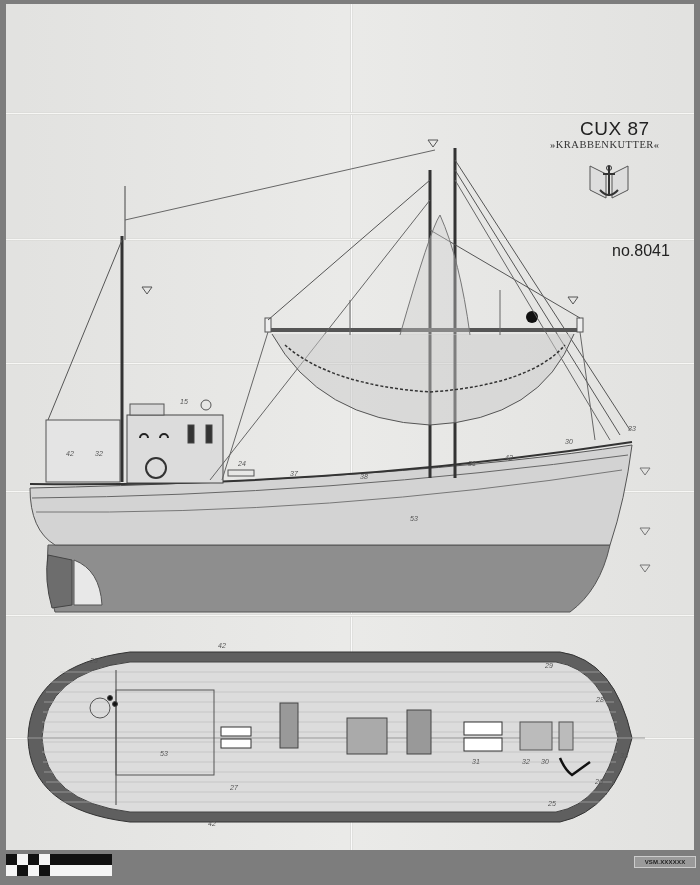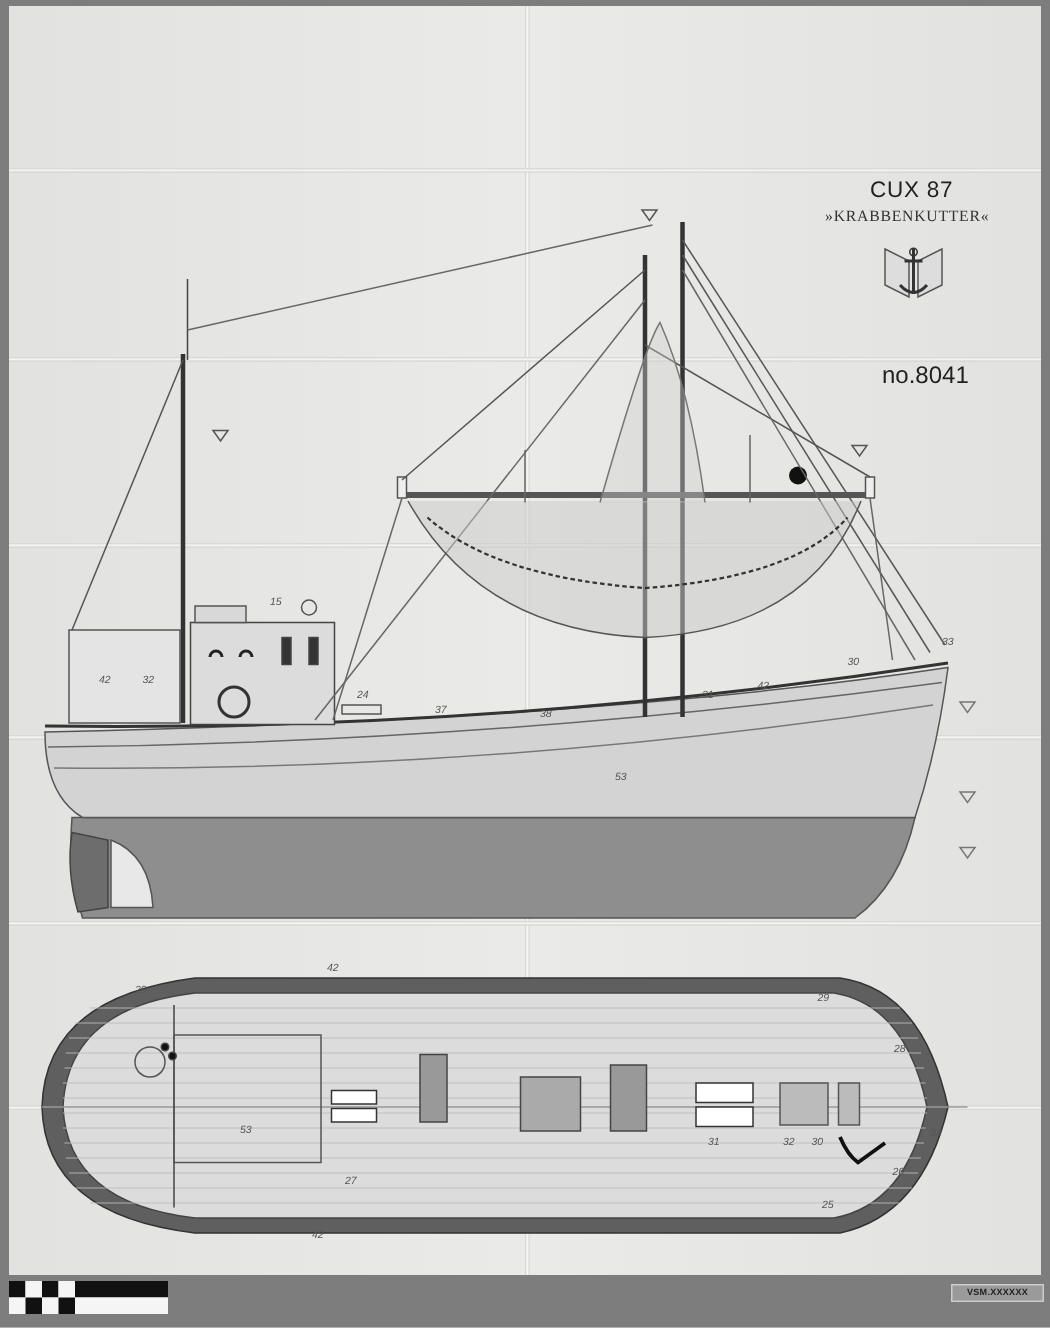--- a/index.html
+++ b/index.html
@@ -1,23 +1,23 @@
 <!DOCTYPE html>
 <html><head>
 <meta charset="utf-8">
 <style>
   html,body{margin:0;padding:0;}
   body{width:700px;height:885px;background:#7d7d7d;position:relative;overflow:hidden;font-family:"Liberation Sans",sans-serif;}
   .sheet{position:absolute;left:6px;top:4px;width:688px;height:846px;background:#e9e9e7;
     background-image:linear-gradient(90deg,rgba(0,0,0,0.03) 0,rgba(255,255,255,0.05) 50%,rgba(0,0,0,0.03) 100%);}
   .fold-v{position:absolute;top:0;width:3px;height:100%;background:linear-gradient(90deg,#cfcfcc,#fafafa,#d4d4d1);}
   .fold-h{position:absolute;left:0;width:100%;height:3px;background:linear-gradient(180deg,#d0d0cd,#f7f7f5,#cfcfcc);}
-  .title{position:absolute;left:580px;top:118px;font-size:15px;color:#222;letter-spacing:0.5px;}
+  .title{position:absolute;left:580px;top:118px;font-size:19px;color:#222;letter-spacing:0.5px;}
   .subtitle{position:absolute;left:550px;top:139px;font-family:"Liberation Serif",serif;font-weight:normal;font-size:10.5px;color:#333;letter-spacing:0.5px;}
-  .plan-no{position:absolute;left:588px;top:242px;font-size:16px;color:#222;}
+  .plan-no{position:absolute;left:612px;top:242px;font-size:16px;color:#222;}
   .drawing{position:absolute;left:0;top:0;}
   .scale-bar{position:absolute;left:6px;top:854px;width:106px;height:22px;background:#fff;display:grid;
     grid-template-columns:repeat(4,11px) 62px;grid-template-rows:11px 11px;}
   .scale-bar div{width:100%;height:100%;}
   .b{background:#111;} .w{background:#f5f5f5;}
   .inv-label{position:absolute;left:634px;top:856px;width:60px;height:10px;border:1px solid #ccc;background:#9a9a9a;
     color:#222;font-size:6px;line-height:10px;text-align:center;font-weight:bold;letter-spacing:0.2px;}
   .part{position:absolute;font-size:7px;color:#555;font-style:italic;}
 </style>
 </head>

